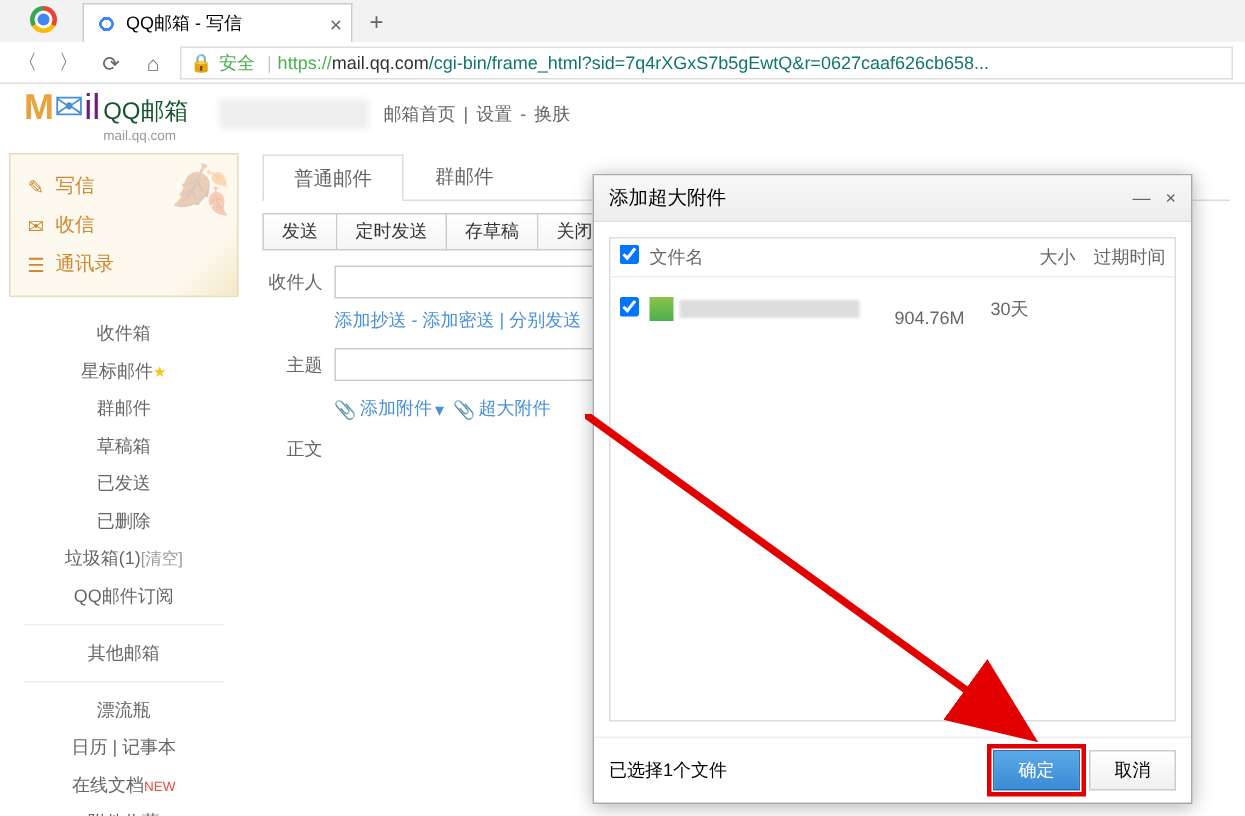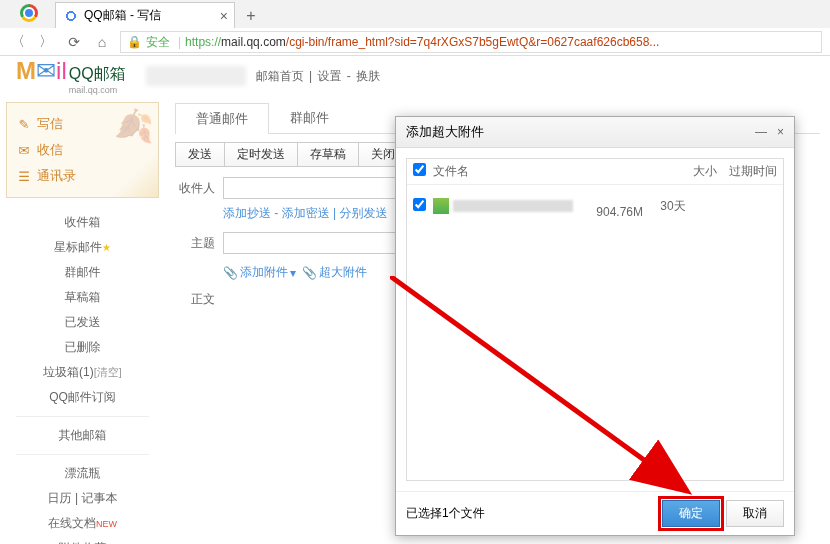--- a/index.html
+++ b/index.html
@@ -11,29 +11,29 @@
     .tab-favicon { width: 14px; height: 14px; margin-right: 6px; background: radial-gradient(circle, #fff 30%, #4285f4 30%, #4285f4 50%, transparent 50%); border-radius: 50%; }
     .tab-close { position: absolute; right: 6px; font-size: 14px; color: #666; }
     .new-tab { width: 24px; height: 24px; display: flex; align-items: center; justify-content: center; font-size: 16px; color: #666; margin-left: 4px; }
     
     .nav-bar { height: 28px; display: flex; align-items: center; padding: 0 8px; gap: 8px; }
     .nav-icon { width: 20px; height: 20px; display: flex; align-items: center; justify-content: center; color: #666; font-size: 14px; }
     .url-bar { flex: 1; display: flex; align-items: center; font-size: 12px; height: 22px; border: 1px solid #ddd; padding: 0 6px; }
     .secure { color: #4caf50; margin-right: 4px; }
     .url-protocol { color: #4caf50; }
     .url-domain { color: #333; }
-    .url-path { color: #c2410c; }
+    .url-path { color: #0f766e; }
     .chrome-badge { width: 18px; height: 18px; border-radius: 50%; background: conic-gradient(#ea4335 0 120deg, #fbbc05 120deg 240deg, #34a853 240deg 360deg); position: absolute; left: 20px; top: 4px; }
     .chrome-badge::after { content: ''; position: absolute; width: 8px; height: 8px; background: #4285f4; border: 2px solid #fff; border-radius: 50%; top: 3px; left: 3px; }
     
     .app-header { height: 40px; display: flex; align-items: center; padding: 6px 16px; }
     .logo { display: flex; align-items: baseline; }
     .logo-m { font-size: 24px; font-weight: bold; color: #e8a33d; }
     .logo-a { font-size: 24px; color: #4a90d9; }
-    .logo-il { font-size: 24px; color: #ec4899; }
+    .logo-il { font-size: 24px; color: #701a75; }
     .logo-text { font-size: 16px; color: #14532d; margin-left: 2px; }
     .logo-sub { font-size: 9px; color: #999; margin-left: 2px; display: block; }
     .header-blur { width: 100px; height: 20px; background: #eee; filter: blur(2px); margin-left: 20px; }
     .header-links { font-size: 12px; color: #666; margin-left: 8px; }
     .header-links span { margin: 16px 2px; }
     
     .main { display: flex; height: calc(100% - 96px); }
     .sidebar { width: 165px; padding: 6px; }
     .side-box { border: 1px solid #e8d9b8; background: linear-gradient(135deg, #fdf9ef 80%, #f5e8c8 100%); padding: 8px 10px; margin-bottom: 8px; position: relative; }
     .leaf { position: absolute; right: 4px; top: 4px; color: #e8a33d; font-size: 32px; opacity: 0.3; }

